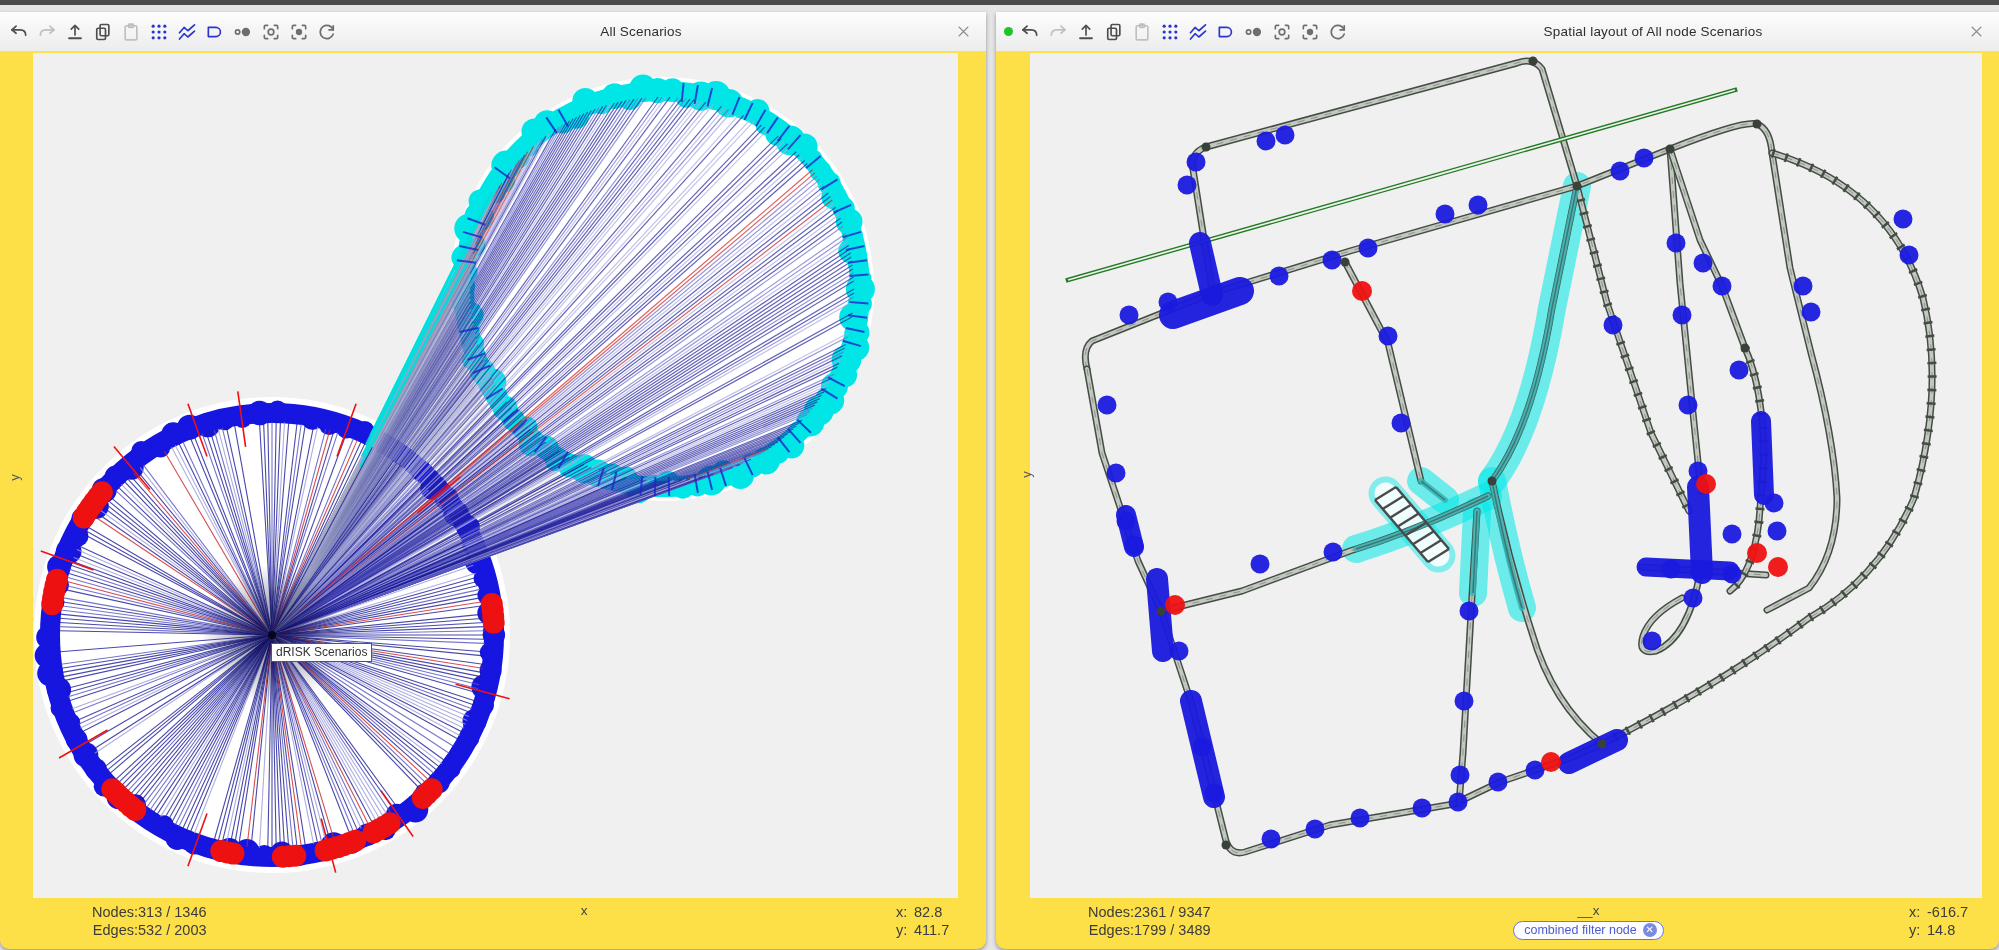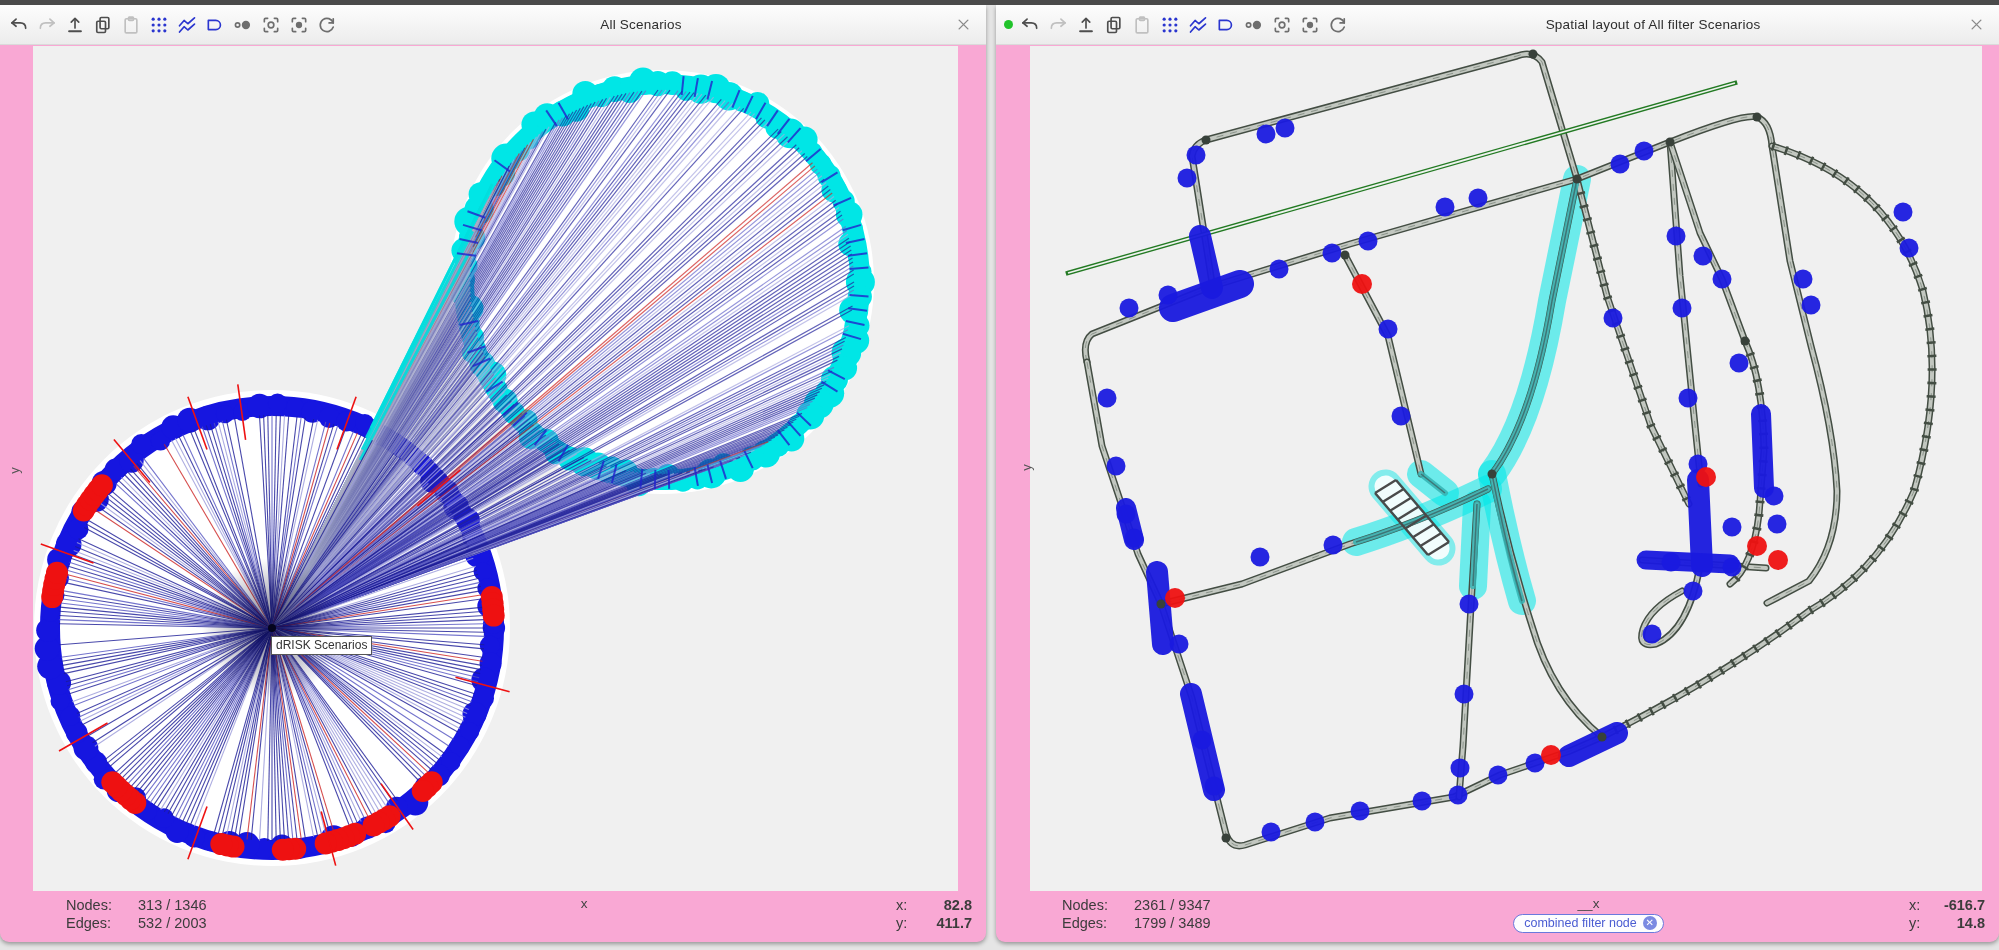--- a/index.html
+++ b/index.html
@@ -3,21 +3,21 @@
 <meta charset="utf-8">
 <style>
   html,body{margin:0;padding:0;}
   body{
     width:1999px;height:950px;position:relative;overflow:hidden;
     background:#e5e5e5;font-family:"Liberation Sans",sans-serif;
     -webkit-font-smoothing:antialiased;
   }
   .top-strip{position:absolute;top:0;left:0;right:0;height:5px;background:#4b4b4b;z-index:40;}
   .panel{
-    position:absolute;top:5px;height:937px;background:#f9a8d4;
+    position:absolute;top:12px;height:937px;background:#fde047;
     border-radius:0 0 9px 9px;box-shadow:0 2px 4px rgba(0,0,0,.35);
   }
   #panel-left{left:0;width:986px;}
   #panel-right{left:996px;width:1003px;}
   .titlebar{
     height:40px;display:flex;align-items:center;padding:0 12px 0 8px;
     background:linear-gradient(#fdfdfd,#ececec);
     border-bottom:1px solid #dadada;box-sizing:border-box;
   }
   .toolbar{display:flex;align-items:center;gap:6px;}
@@ -46,37 +46,37 @@
   .hub-label{
     position:absolute;left:271px;top:631px;z-index:6;
     background:#ffffff;border:1.5px solid #555;color:#333;
     font-size:12px;padding:1px 4px 2px 4px;white-space:nowrap;
   }
   .statusbar{
     position:absolute;left:0;right:0;bottom:0;height:51px;
     display:flex;align-items:stretch;padding:4px 14px 8px 14px;box-sizing:border-box;
     font-size:14.5px;color:#3c3c3c;
   }
-  .st-left{width:250px;display:flex;flex-direction:column;justify-content:space-between;padding:2px 0 3px 52px;}
+  .st-left{width:250px;display:flex;flex-direction:column;justify-content:space-between;padding:2px 0 3px 52px;text-align:right;}
   .st-row{display:flex;}
   .st-key{width:72px;}
   .st-val{white-space:nowrap;}
   .st-mid{flex:1;display:flex;flex-direction:column;align-items:center;justify-content:flex-start;padding-top:1px;}
   .axis-x{font-size:13.5px;color:#444;}
   .chip{
     margin-top:3px;display:inline-flex;align-items:center;gap:6px;
     border:1.5px solid #6a79dd;border-radius:12px;padding:1px 6px 2px 10px;
     font-size:12.5px;color:#4a5cd2;background:#fdfdff;cursor:pointer;justify-content:space-between;
   }
   .chip-x{width:14px;height:14px;border-radius:50%;background:#7b8ae2;color:#fff;
     display:inline-flex;align-items:center;justify-content:center;font-size:10px;line-height:1;}
   .st-right{width:120px;display:flex;flex-direction:column;justify-content:space-between;padding:2px 0 3px 0;}
   .st-crow{display:flex;justify-content:flex-end;}
   .st-ckey{width:18px;text-align:left;}
-  .st-cval{width:58px;text-align:right;font-weight:bold;}
+  .st-cval{width:58px;}
 </style>
 </head>
 <body>
 
 <div class="top-strip"></div>
 
 <div class="panel" id="panel-left">
   <div class="titlebar">
     <div class="toolbar">
         <span class="tb-icon ic-dark">
@@ -1118,21 +1118,21 @@
             <circle cx="12" cy="12" r="3.8" fill="currentColor" stroke="none"></circle>
           </svg>
         </span>
         <span class="tb-icon ic-gray">
           <svg viewBox="0 0 24 24" fill="none" stroke="currentColor" stroke-width="2" stroke-linecap="round" stroke-linejoin="round">
             <path d="M19.5 9.5 A8 8 0 1 0 19.5 14.5"></path>
             <path d="M19.5 4.5 V9.5 H14.5"></path>
           </svg>
         </span>
       </div>
-    <div class="win-title">Spatial layout of All filter Scenarios</div>
+    <div class="win-title">Spatial layout of All node Scenarios</div>
     <div class="close-btn">
         <svg viewBox="0 0 24 24" fill="none" stroke="currentColor" stroke-width="2" stroke-linecap="round" stroke-linejoin="round">
           <path d="M5 5 L19 19 M19 5 L5 19" stroke-width="2.2"></path>
         </svg>
       </div>
   </div>
   <div class="graph-wrap">
     <svg id="graph-right" viewBox="0 0 952 845" preserveAspectRatio="none">
         <path d="M547,133 L522,255 Q502,375 462,428" fill="none" stroke="#00e8e8" stroke-width="28" stroke-linecap="round" opacity="0.55"></path>
         <path d="M462,428 Q476,500 492,555" fill="none" stroke="#00e8e8" stroke-width="28" stroke-linecap="round" opacity="0.55"></path>

